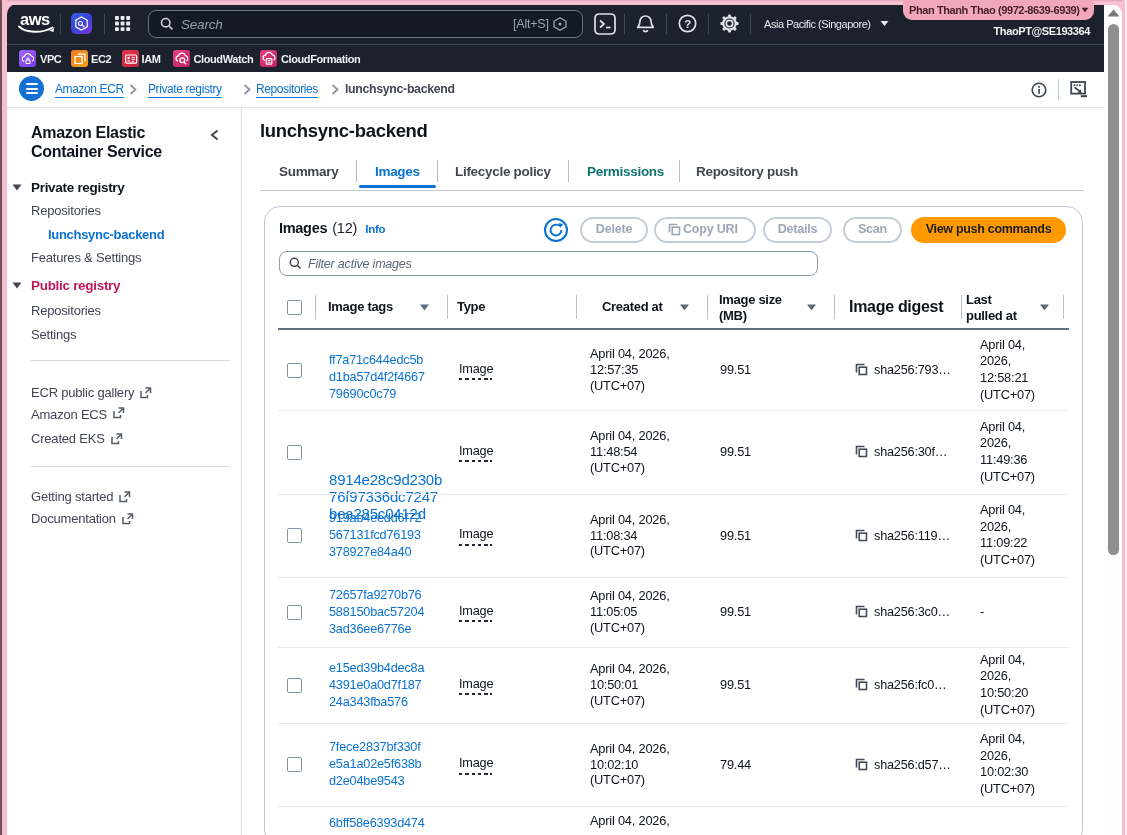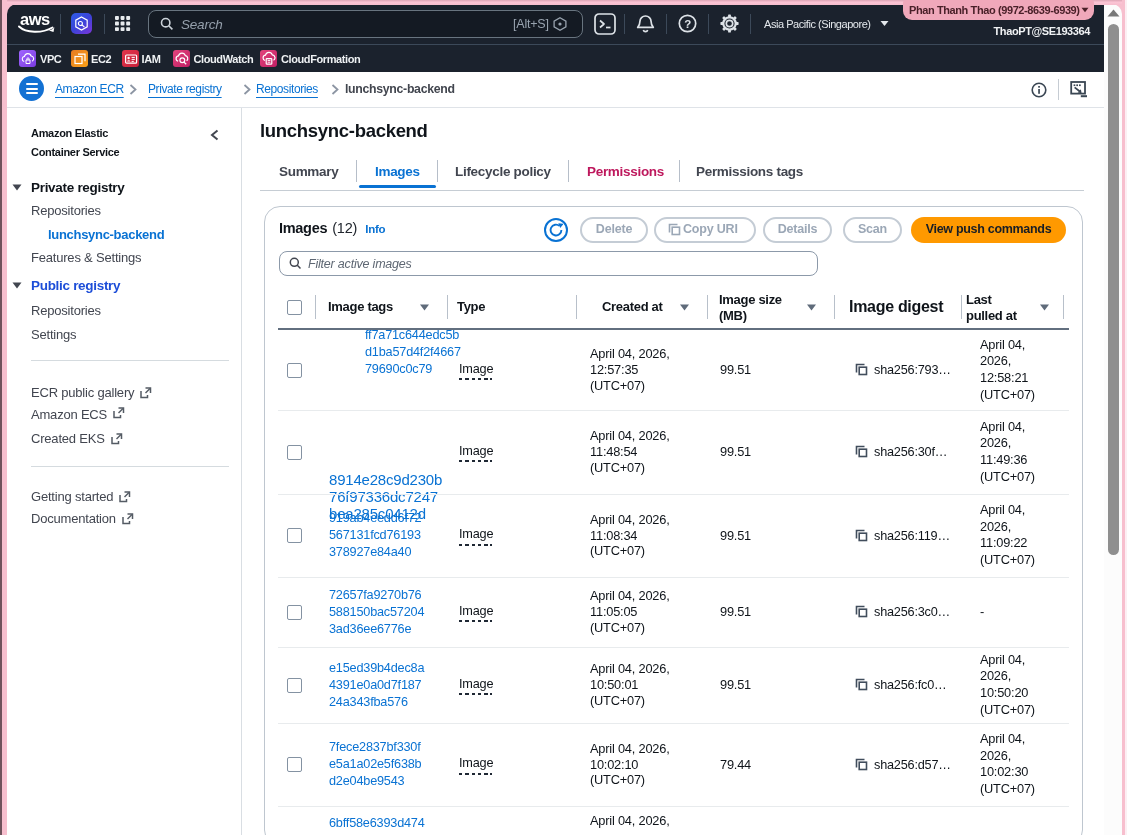--- a/index.html
+++ b/index.html
@@ -199,41 +199,41 @@
       <rect x="1.2" y="2" width="13.8" height="11.6" fill="none" stroke="#3a4653" stroke-width="1.8"></rect>
       <rect x="3.6" y="4.4" width="1.7" height="1.7" fill="#3a4653"></rect>
       <rect x="6.3" y="4.4" width="1.7" height="1.7" fill="#3a4653"></rect>
       <rect x="9" y="4.4" width="1.7" height="1.7" fill="#3a4653"></rect>
       <path d="M4.6 7.4 l5 3.9" stroke="#3a4653" stroke-width="1.8"></path>
       <polygon points="10.9,9.2 11.6,13.2 7.7,12.6" fill="#3a4653"></polygon>
       <rect x="10.8" y="15.2" width="6.2" height="2" fill="#3a4653"></rect>
     </svg>
   </div>
 <div style="position:absolute;left:7px;top:108px;width:235px;height:727px;background:#fff;border-right:1px solid #d9dee3;box-sizing:border-box;"></div>
-<div style="position:absolute;left:31px;top:124.0px;font-size:11px;font-weight:700;color:#0f141a;line-height:18.5px;letter-spacing:-0.3px;white-space:nowrap;">Amazon Elastic<br>Container Service</div>
+<div style="position:absolute;left:31px;top:124.0px;font-size:16px;font-weight:700;color:#0f141a;line-height:18.5px;letter-spacing:-0.3px;white-space:nowrap;">Amazon Elastic<br>Container Service</div>
 <div style="position:absolute;left:209px;top:129px;width:11px;height:12px;">
     <svg width="11" height="12" viewBox="0 0 11 12" style="display:block">
       <path d="M8.5 1.5 l-5.5 4.5 5.5 4.5" fill="none" stroke="#424650" stroke-width="2"></path>
     </svg>
   </div>
 <div style="position:absolute;left:12px;top:183px;width:10px;height:9px;">
     <svg width="10" height="9" viewBox="0 0 10 9" style="display:block">
       <polygon points="0.5,1.5 9.5,1.5 5,7.5" fill="#424650"></polygon>
     </svg>
   </div>
 <div style="position:absolute;left:31px;top:178.5px;font-size:13.5px;font-weight:700;color:#0f141a;line-height:17px;letter-spacing:-0.3px;white-space:nowrap;">Private registry</div>
 <div style="position:absolute;left:31px;top:203.0px;font-size:13px;font-weight:400;color:#424650;line-height:16px;letter-spacing:-0.2px;white-space:nowrap;">Repositories</div>
 <div style="position:absolute;left:48px;top:227.0px;font-size:13px;font-weight:700;color:#0972d3;line-height:16px;letter-spacing:-0.3px;white-space:nowrap;">lunchsync-backend</div>
 <div style="position:absolute;left:31px;top:250.0px;font-size:13px;font-weight:400;color:#424650;line-height:16px;letter-spacing:-0.2px;white-space:nowrap;">Features &amp; Settings</div>
 <div style="position:absolute;left:12px;top:281px;width:10px;height:9px;">
     <svg width="10" height="9" viewBox="0 0 10 9" style="display:block">
       <polygon points="0.5,1.5 9.5,1.5 5,7.5" fill="#424650"></polygon>
     </svg>
   </div>
-<div style="position:absolute;left:31px;top:276.5px;font-size:13.5px;font-weight:700;color:#1d4ed8;line-height:17px;letter-spacing:-0.3px;white-space:nowrap;">Public registry</div>
+<div style="position:absolute;left:31px;top:276.5px;font-size:13.5px;font-weight:700;color:#be185d;line-height:17px;letter-spacing:-0.3px;white-space:nowrap;">Public registry</div>
 <div style="position:absolute;left:31px;top:303.0px;font-size:13px;font-weight:400;color:#424650;line-height:16px;letter-spacing:-0.2px;white-space:nowrap;">Repositories</div>
 <div style="position:absolute;left:31px;top:327.0px;font-size:13px;font-weight:400;color:#424650;line-height:16px;letter-spacing:-0.2px;white-space:nowrap;">Settings</div>
 <div style="position:absolute;left:31px;top:360px;width:198px;height:1px;background:#d5dbdf;"></div>
 <div style="position:absolute;left:31px;top:384px;display:flex;align-items:center;white-space:nowrap;">
     <span style="font-size:13px;color:#424650;letter-spacing:-0.2px;line-height:17px;">ECR public gallery</span>
     <svg width="14" height="14" viewBox="0 0 14 14" style="margin-left:5px">
       <path d="M2 5 v6.5 h6.5 V9" fill="none" stroke="#545b64" stroke-width="1.5"></path>
       <path d="M6.5 2 h5 v5" fill="none" stroke="#545b64" stroke-width="1.5"></path>
       <path d="M11 2.5 L6.5 7" stroke="#545b64" stroke-width="1.5"></path>
     </svg>
@@ -268,22 +268,22 @@
     <svg width="14" height="14" viewBox="0 0 14 14" style="margin-left:5px">
       <path d="M2 5 v6.5 h6.5 V9" fill="none" stroke="#545b64" stroke-width="1.5"></path>
       <path d="M6.5 2 h5 v5" fill="none" stroke="#545b64" stroke-width="1.5"></path>
       <path d="M11 2.5 L6.5 7" stroke="#545b64" stroke-width="1.5"></path>
     </svg>
   </div>
 <div style="position:absolute;left:260px;top:118.5px;font-size:18.5px;font-weight:700;color:#0f141a;line-height:23px;letter-spacing:-0.3px;white-space:nowrap;">lunchsync-backend</div>
 <div style="position:absolute;left:279px;top:162.5px;font-size:13.5px;font-weight:700;color:#424650;line-height:17px;letter-spacing:-0.3px;white-space:nowrap;">Summary</div>
 <div style="position:absolute;left:375px;top:162.5px;font-size:13.5px;font-weight:700;color:#0972d3;line-height:17px;letter-spacing:-0.3px;white-space:nowrap;">Images</div>
 <div style="position:absolute;left:455px;top:162.5px;font-size:13.5px;font-weight:700;color:#424650;line-height:17px;letter-spacing:-0.3px;white-space:nowrap;">Lifecycle policy</div>
-<div style="position:absolute;left:587px;top:162.5px;font-size:13.5px;font-weight:700;color:#be185d;line-height:17px;letter-spacing:-0.3px;white-space:nowrap;">Permissions</div>
-<div style="position:absolute;left:696px;top:162.5px;font-size:13.5px;font-weight:700;color:#424650;line-height:17px;letter-spacing:-0.3px;white-space:nowrap;">Permissions tags</div>
+<div style="position:absolute;left:587px;top:162.5px;font-size:13.5px;font-weight:700;color:#0f766e;line-height:17px;letter-spacing:-0.3px;white-space:nowrap;">Permissions</div>
+<div style="position:absolute;left:696px;top:162.5px;font-size:13.5px;font-weight:700;color:#424650;line-height:17px;letter-spacing:-0.3px;white-space:nowrap;">Repository push</div>
 <div style="position:absolute;left:356px;top:160px;width:1px;height:22px;background:#b6bec9;"></div>
 <div style="position:absolute;left:437px;top:160px;width:1px;height:22px;background:#b6bec9;"></div>
 <div style="position:absolute;left:568px;top:160px;width:1px;height:22px;background:#b6bec9;"></div>
 <div style="position:absolute;left:679px;top:160px;width:1px;height:22px;background:#b6bec9;"></div>
 <div style="position:absolute;left:359px;top:185px;width:77px;height:3px;background:#0972d3;border-radius:2px;"></div>
 <div style="position:absolute;left:260px;top:190px;width:824px;height:1px;background:#c6cdd4;"></div>
 <div style="position:absolute;left:264px;top:206px;width:819px;height:640px;background:#fff;border:1px solid #bec6cf;border-radius:16px;box-sizing:border-box;"></div>
 <div style="position:absolute;left:279px;top:220px;display:flex;align-items:baseline;white-space:nowrap;">
     <span style="font-size:14.5px;font-weight:700;color:#0f141a;letter-spacing:-0.3px;">Images</span>
     <span style="font-size:14.5px;color:#21262e;letter-spacing:-0.2px;margin-left:5px;">(12)</span>
@@ -349,21 +349,21 @@
   </div>
 <div style="position:absolute;left:315px;top:295px;width:1px;height:24px;background:#b8c0ca;"></div>
 <div style="position:absolute;left:447px;top:295px;width:1px;height:24px;background:#b8c0ca;"></div>
 <div style="position:absolute;left:576px;top:295px;width:1px;height:24px;background:#b8c0ca;"></div>
 <div style="position:absolute;left:707px;top:295px;width:1px;height:24px;background:#b8c0ca;"></div>
 <div style="position:absolute;left:834px;top:295px;width:1px;height:24px;background:#b8c0ca;"></div>
 <div style="position:absolute;left:961px;top:295px;width:1px;height:24px;background:#b8c0ca;"></div>
 <div style="position:absolute;left:1063px;top:295px;width:1px;height:24px;background:#b8c0ca;"></div>
 <div style="position:absolute;left:278px;top:328px;width:791px;height:2px;background:#626f7f;"></div>
 <div style="position:absolute;left:287px;top:362.5px;width:15px;height:15px;border:1.5px solid #8492a2;border-radius:2px;box-sizing:border-box;background:#fff;"></div>
-<div style="position:absolute;left:329px;top:327px;font-size:12.7px;font-weight:400;color:#0972d3;line-height:17px;letter-spacing:-0.2px;white-space:nowrap;margin-left:36px;">ff7a71c644edc5b<br>d1ba57d4f2f4667<br>79690c0c79</div>
+<div style="position:absolute;left:329px;top:352px;font-size:12.7px;font-weight:400;color:#0972d3;line-height:17px;letter-spacing:-0.2px;white-space:nowrap;">ff7a71c644edc5b<br>d1ba57d4f2f4667<br>79690c0c79</div>
 <div style="position:absolute;left:459px;top:361.5px;font-size:12.7px;letter-spacing:-0.2px;color:#0f141a;line-height:15px;">Image</div>
 <div style="position:absolute;left:459px;top:378.2px;width:33px;height:2px;background:repeating-linear-gradient(90deg,#1f2834 0 3.5px,transparent 3.5px 6.3px);"></div>
 <div style="position:absolute;left:590px;top:346.3px;font-size:12.8px;font-weight:400;color:#0f141a;line-height:15.8px;letter-spacing:-0.2px;white-space:nowrap;">April 04, 2026,<br>12:57:35<br>(UTC+07)</div>
 <div style="position:absolute;left:720px;top:362.0px;font-size:12.8px;font-weight:400;color:#0f141a;line-height:16px;letter-spacing:-0.2px;white-space:nowrap;">99.51</div>
 <div style="position:absolute;left:855px;top:363.0px;width:14px;height:14px;">
     <svg width="14" height="14" viewBox="0 0 14 14" style="display:block">
       <path d="M1.5 9.5 V1.5 H9.5" fill="none" stroke="#414d5c" stroke-width="1.6"></path>
       <rect x="4.2" y="4.2" width="7.3" height="7.3" fill="none" stroke="#414d5c" stroke-width="1.6"></rect>
     </svg>
   </div>

